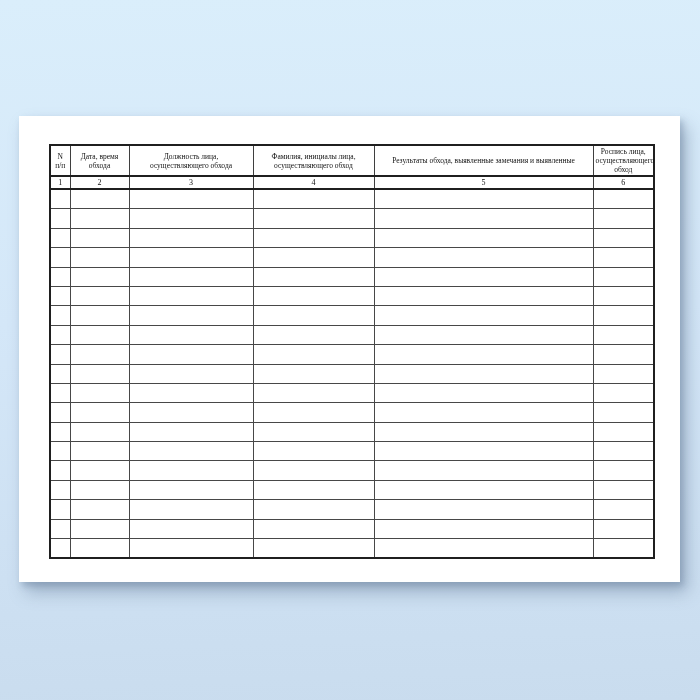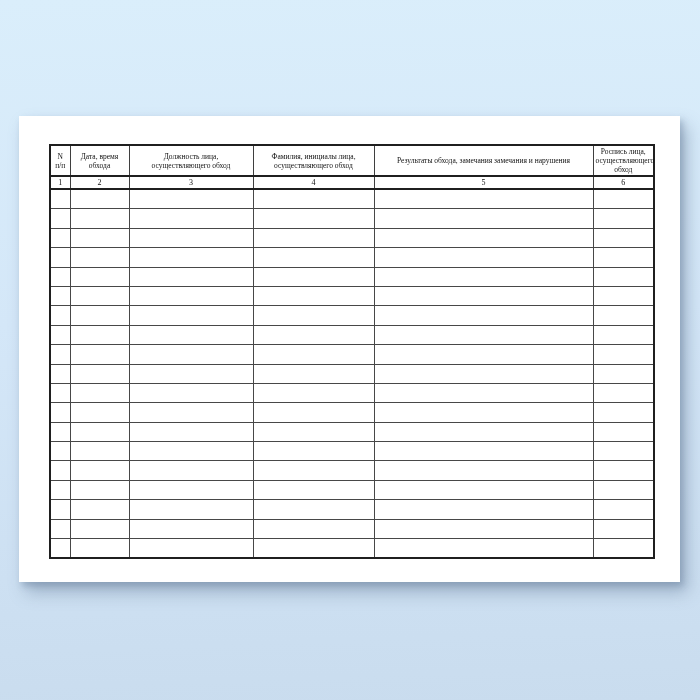--- a/index.html
+++ b/index.html
@@ -84,24 +84,24 @@
         <col class="c5">
         <col class="c6">
     </colgroup>
     <thead>
       <tr class="head-row">
         <th>N
 п/п</th>
         <th>Дата, время
 обхода</th>
         <th>Должность лица,
-осуществляющего обход</th>
+осуществляющего обхода</th>
         <th>Фамилия, инициалы лица,
 осуществляющего обход</th>
-        <th>Результаты обхода, замечания замечания и нарушения</th>
+        <th>Результаты обхода, выявленные замечания и выявленные</th>
         <th>Роспись лица,
 осуществляющего
 обход</th>
       </tr>
       <tr class="num-row">
         <td>1</td>
         <td>2</td>
         <td>3</td>
         <td>4</td>
         <td>5</td>

